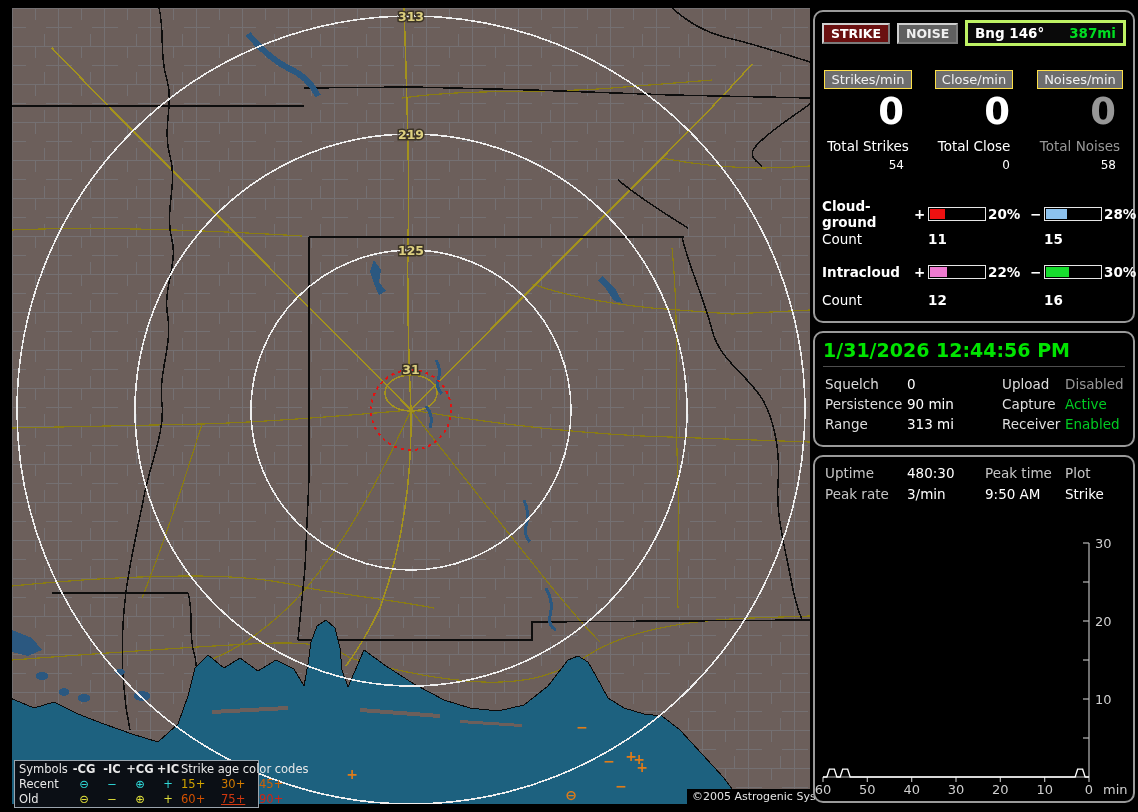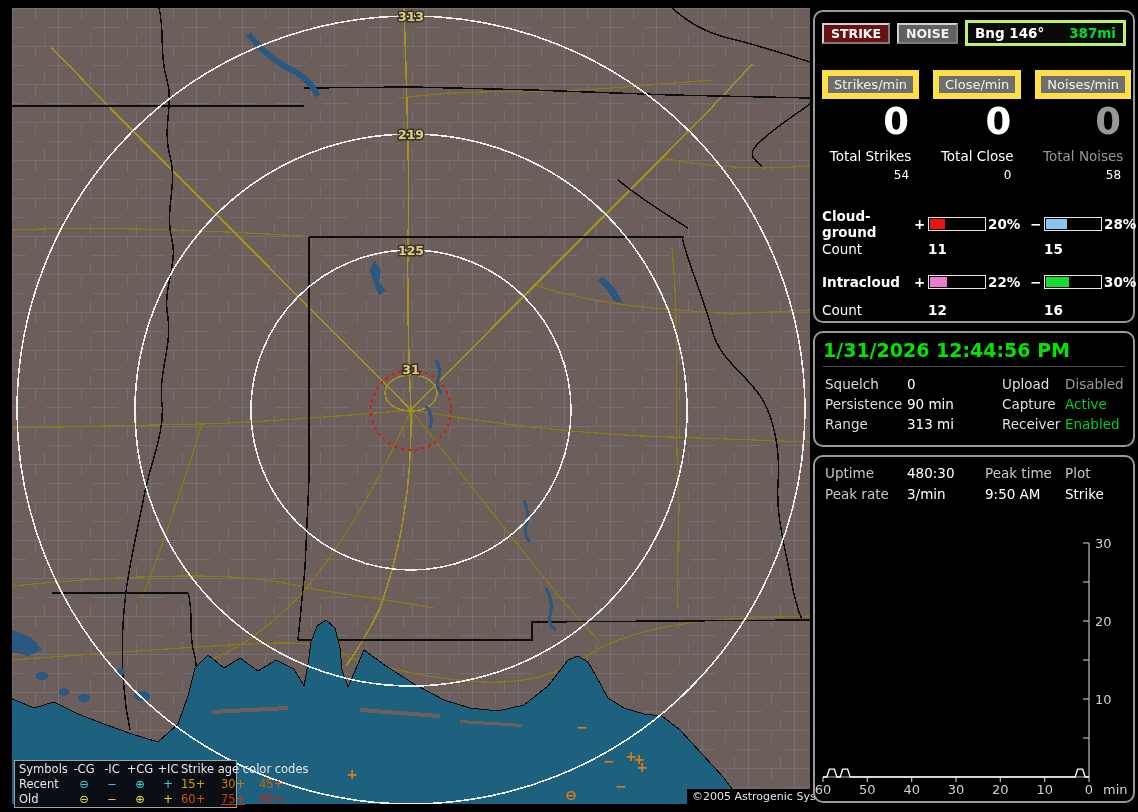--- a/index.html
+++ b/index.html
@@ -6,26 +6,26 @@
   body{position:relative;width:1138px;height:812px;overflow:hidden;
        font-family:"DejaVu Sans","Liberation Sans",sans-serif;color:#fff;
        -webkit-font-smoothing:antialiased;}
   
   #map-wrap{position:absolute;left:12px;top:8px;width:798px;height:796px;background:#701a75;}
   #map-svg{display:block;width:798px;height:796px;}
   .ring-label{font:bold 12.5px "DejaVu Sans",sans-serif;fill:#ddd080;text-anchor:middle;
               paint-order:stroke;stroke:#3c3426;stroke-width:3px;}
   .strike-sym{font:bold 14px "DejaVu Sans",sans-serif;text-anchor:middle;}
   
-  #map-legend{position:absolute;left:2px;top:752px;width:223px;height:48px;background:#0b0f15;
+  #map-legend{position:absolute;left:2px;top:752px;width:245px;height:48px;background:#0b0f15;
       border:1px solid #9aa4ad;font-size:11.5px;line-height:15px;padding:1px 0 0 4px;box-sizing:border-box;
       display:grid;grid-template-columns:50px 30px 26px 30px 26px 40px 38px 36px;color:#e8e8e8;}
   #map-legend .c{white-space:nowrap;}
   #map-legend .sym{text-align:center;}
-  #map-legend .hdr{font-weight:normal;}
+  #map-legend .hdr{font-weight:bold;}
   .cyan{color:#2fd6d6;}
   .ysym{color:#dede3a;}
   #map-copyright{position:absolute;left:675px;top:781px;background:#000;color:#e4e4e4;
       font-size:11px;line-height:15px;padding:0 5px;white-space:nowrap;}
   
   .panel{position:absolute;left:813px;width:322px;background:#000;border:2px solid #9a9a9a;
          border-radius:10px;box-sizing:border-box;}
   #panel-counts{top:10px;height:313px;}
   #panel-status{top:331px;height:116px;}
   #panel-session{top:455px;height:348px;}
@@ -34,21 +34,21 @@
   .tbtn{font-weight:bold;font-size:12.5px;padding:1px 7px;border:2px outset #cfcfcf;line-height:15px;}
   #strike-btn{background:#6a1010;color:#fff;}
   #noise-btn{background:#606060;color:#f0f0f0;margin-left:7px;}
   #bng-box{margin-left:auto;width:141px;height:20px;background:#0a0a0a;border:3px solid #bef264;
            display:flex;align-items:center;justify-content:space-between;padding:0 7px;
            font-weight:bold;font-size:13.5px;}
   #bng-dist{color:#00dd22;}
   .counter-grid{display:grid;grid-template-columns:1fr 1fr 1fr;column-gap:14px;
                 padding:0 7px;margin-top:24px;}
   .badge{display:block;margin:0 auto;width:max-content;background:#6e6e6e;color:#f2f2f2;
-         border:6px solid #fde047;font-size:13px;padding:0 6px;line-height:17px;}
+         border:1px solid #fde047;font-size:13px;padding:0 6px;line-height:17px;}
   .rate{font-size:37px;font-weight:bold;line-height:42px;text-align:right;padding-right:10px;margin-top:2px;}
   .tot-label{font-size:13.5px;text-align:center;margin-top:5px;}
   .tot-val{font-size:12px;text-align:right;padding-right:10px;margin-top:4px;}
   .dim{color:#979797;}
   .green{color:#00cc22;}
   .dist{margin:26px 7px 0 7px;}
   .dist-title{color:#c9c9c9;font-size:13.5px;padding-bottom:3px;border-bottom:1px solid #8a8a8a;}
   .dist-row{display:grid;grid-template-columns:92px 14px 60px 42px 14px 60px 1fr;
             align-items:center;height:25px;font-size:13.5px;font-weight:bold;margin-top:3px;}
   .bar{position:relative;width:56px;height:12px;border:1px solid #e6e6e6;background:#000;}

